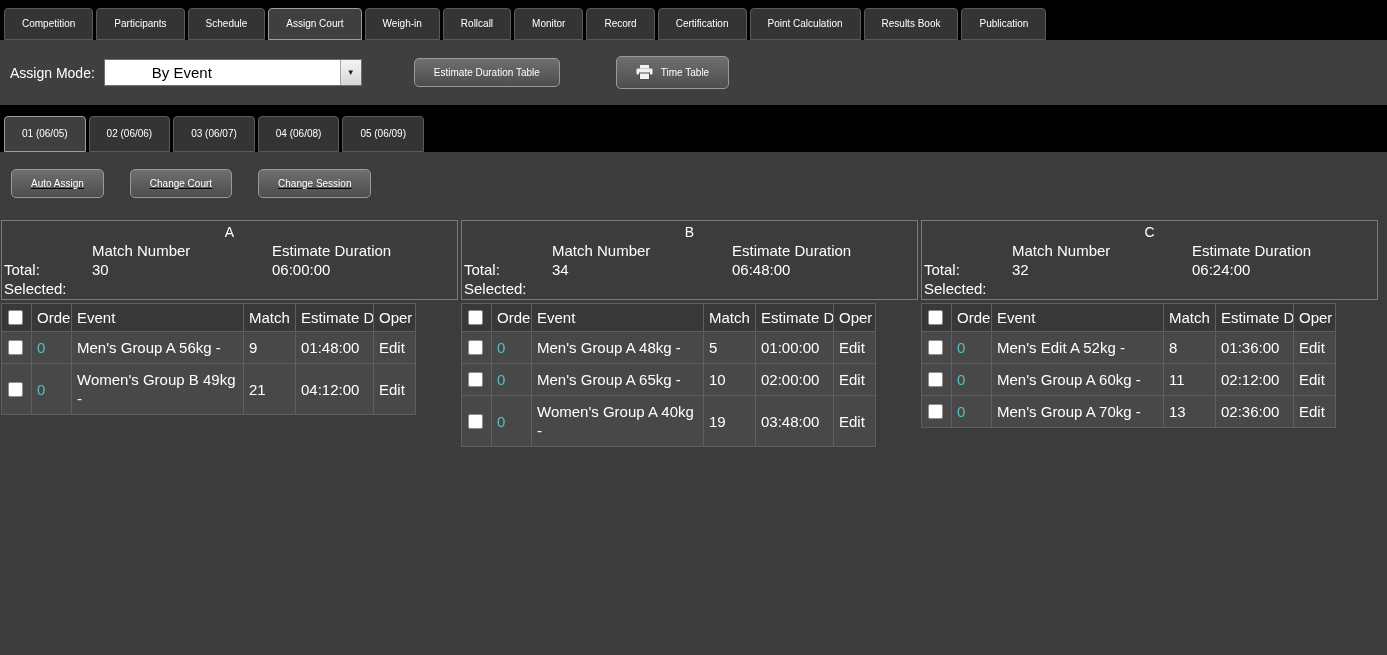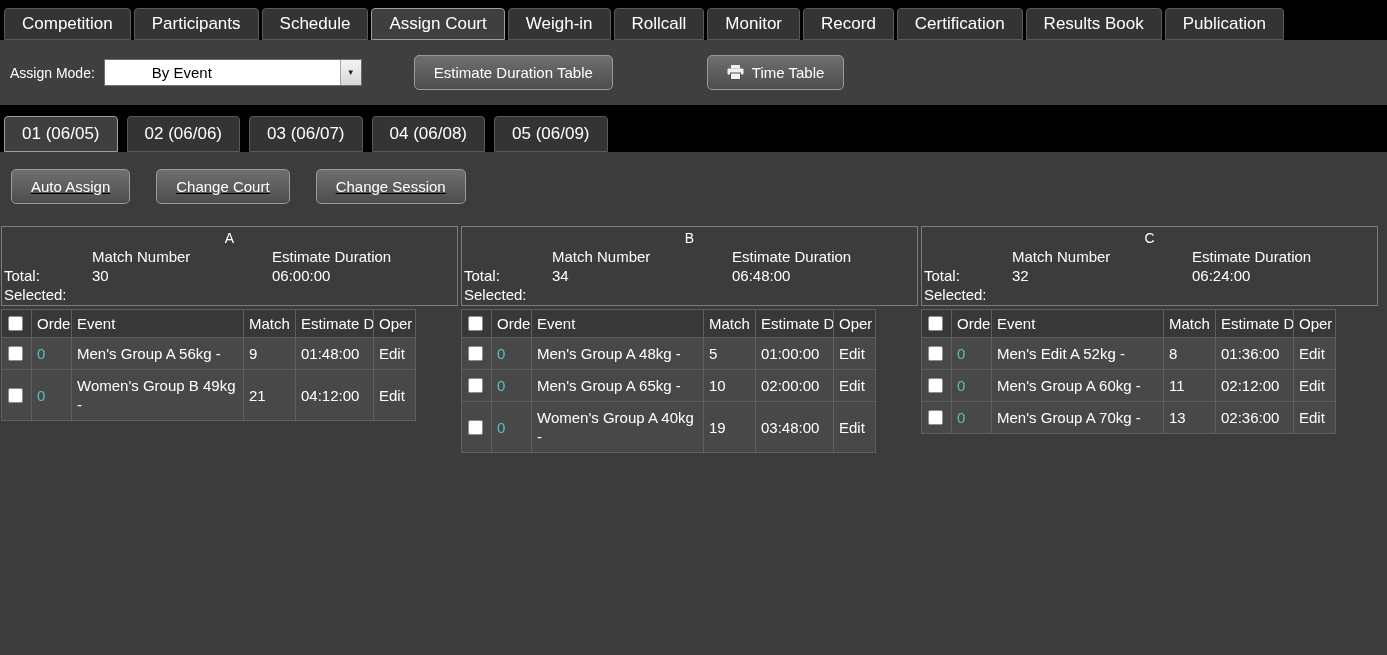--- a/index.html
+++ b/index.html
@@ -3,42 +3,42 @@
 <meta charset="utf-8">
 <style>
   * { margin:0; padding:0; box-sizing:border-box; }
   html,body { width:1387px; height:655px; overflow:hidden; background:#3c3c3c;
               font-family:"Liberation Sans", sans-serif; }
 
   
   .navbar { background:#000; height:40px; width:1387px; padding:8px 0 0 4px;
             display:flex; gap:3px; overflow:hidden; }
   .tab { flex:none; background:#343434; border:1px solid #5a5a5a; border-radius:4px 4px 0 0;
-         color:#fff; font-size:17px; line-height:29px; padding:0 17px; cursor:pointer;
+         color:#fff; font-size:10px; line-height:29px; padding:0 17px; cursor:pointer;
          white-space:nowrap; }
   .tab.active { background:#3f3f3f; border-color:#9d9d9d; }
 
   
   .toolbar { background:#3f3f3f; height:65px; display:flex; align-items:center; padding-left:10px; }
   .assign-label { color:#fff; font-size:14px; margin-right:9px; }
   .select { width:258px; height:27px; background:#fff; border:1px solid #6f6f6f;
             display:flex; align-items:center; cursor:pointer; }
   .select-value { font-size:15px; color:#000; padding-left:6px; flex:1; white-space:nowrap; overflow:hidden;margin-left:41px; }
   .select-arrow { width:21px; align-self:stretch; background:linear-gradient(#f4f4f4,#d7d7d7);
                   border-left:1px solid #a5a5a5; display:flex; align-items:center;
                   justify-content:center; font-size:8px; color:#222; }
   .btn { background:linear-gradient(#6f6f6f,#4d4d4d); border:1px solid #9a9a9a; border-radius:5px;
-         color:#fff; font-size:15px; font-family:inherit; padding:8px 19px; cursor:pointer;
+         color:#fff; font-size:10px; font-family:inherit; padding:8px 19px; cursor:pointer;
          display:inline-flex; align-items:center; gap:8px; white-space:nowrap; }
   .btn-estimate { margin-left:52px; }
-  .btn-time { margin-left:94px;text-align:right; }
+  .btn-time { margin-left:56px;text-align:right; }
   .printer-icon { display:inline-flex; }
 
   
-  .datebar { background:#000; height:47px; padding:11px 0 0 4px; display:flex; gap:9px; }
+  .datebar { background:#000; height:47px; padding:11px 0 0 4px; display:flex; gap:3px; }
   .datebar .tab { line-height:33px; }
 
   
   .actionbar { padding:17px 0 0 11px; display:flex; gap:26px;text-decoration:underline; }
 
   
   .courts { display:flex; gap:3px; margin-top:22px; padding-left:1px; }
   .court { width:457px; flex:none; }
   .court-header { border:1px solid #7b7b7b; height:80px; color:#fff; font-size:15px; padding-top:3px; }
   .court-letter { text-align:center; height:17px; line-height:17px; font-size:14px; }
@@ -65,20 +65,21 @@
 <div class="navbar">
   <div class="tab">Competition</div>
   <div class="tab">Participants</div>
   <div class="tab">Schedule</div>
   <div class="tab active">Assign Court</div>
   <div class="tab">Weigh-in</div>
   <div class="tab">Rollcall</div>
   <div class="tab">Monitor</div>
   <div class="tab">Record</div>
   <div class="tab">Certification</div>
+  <div class="tab">Point Calculation</div>
   <div class="tab">Results Book</div>
   <div class="tab">Publication</div>
 </div>
 
 <div class="toolbar">
   <span class="assign-label">Assign Mode:</span>
   <div class="select">
     <span class="select-value">By Event</span>
     <span class="select-arrow">▼</span>
   </div>

